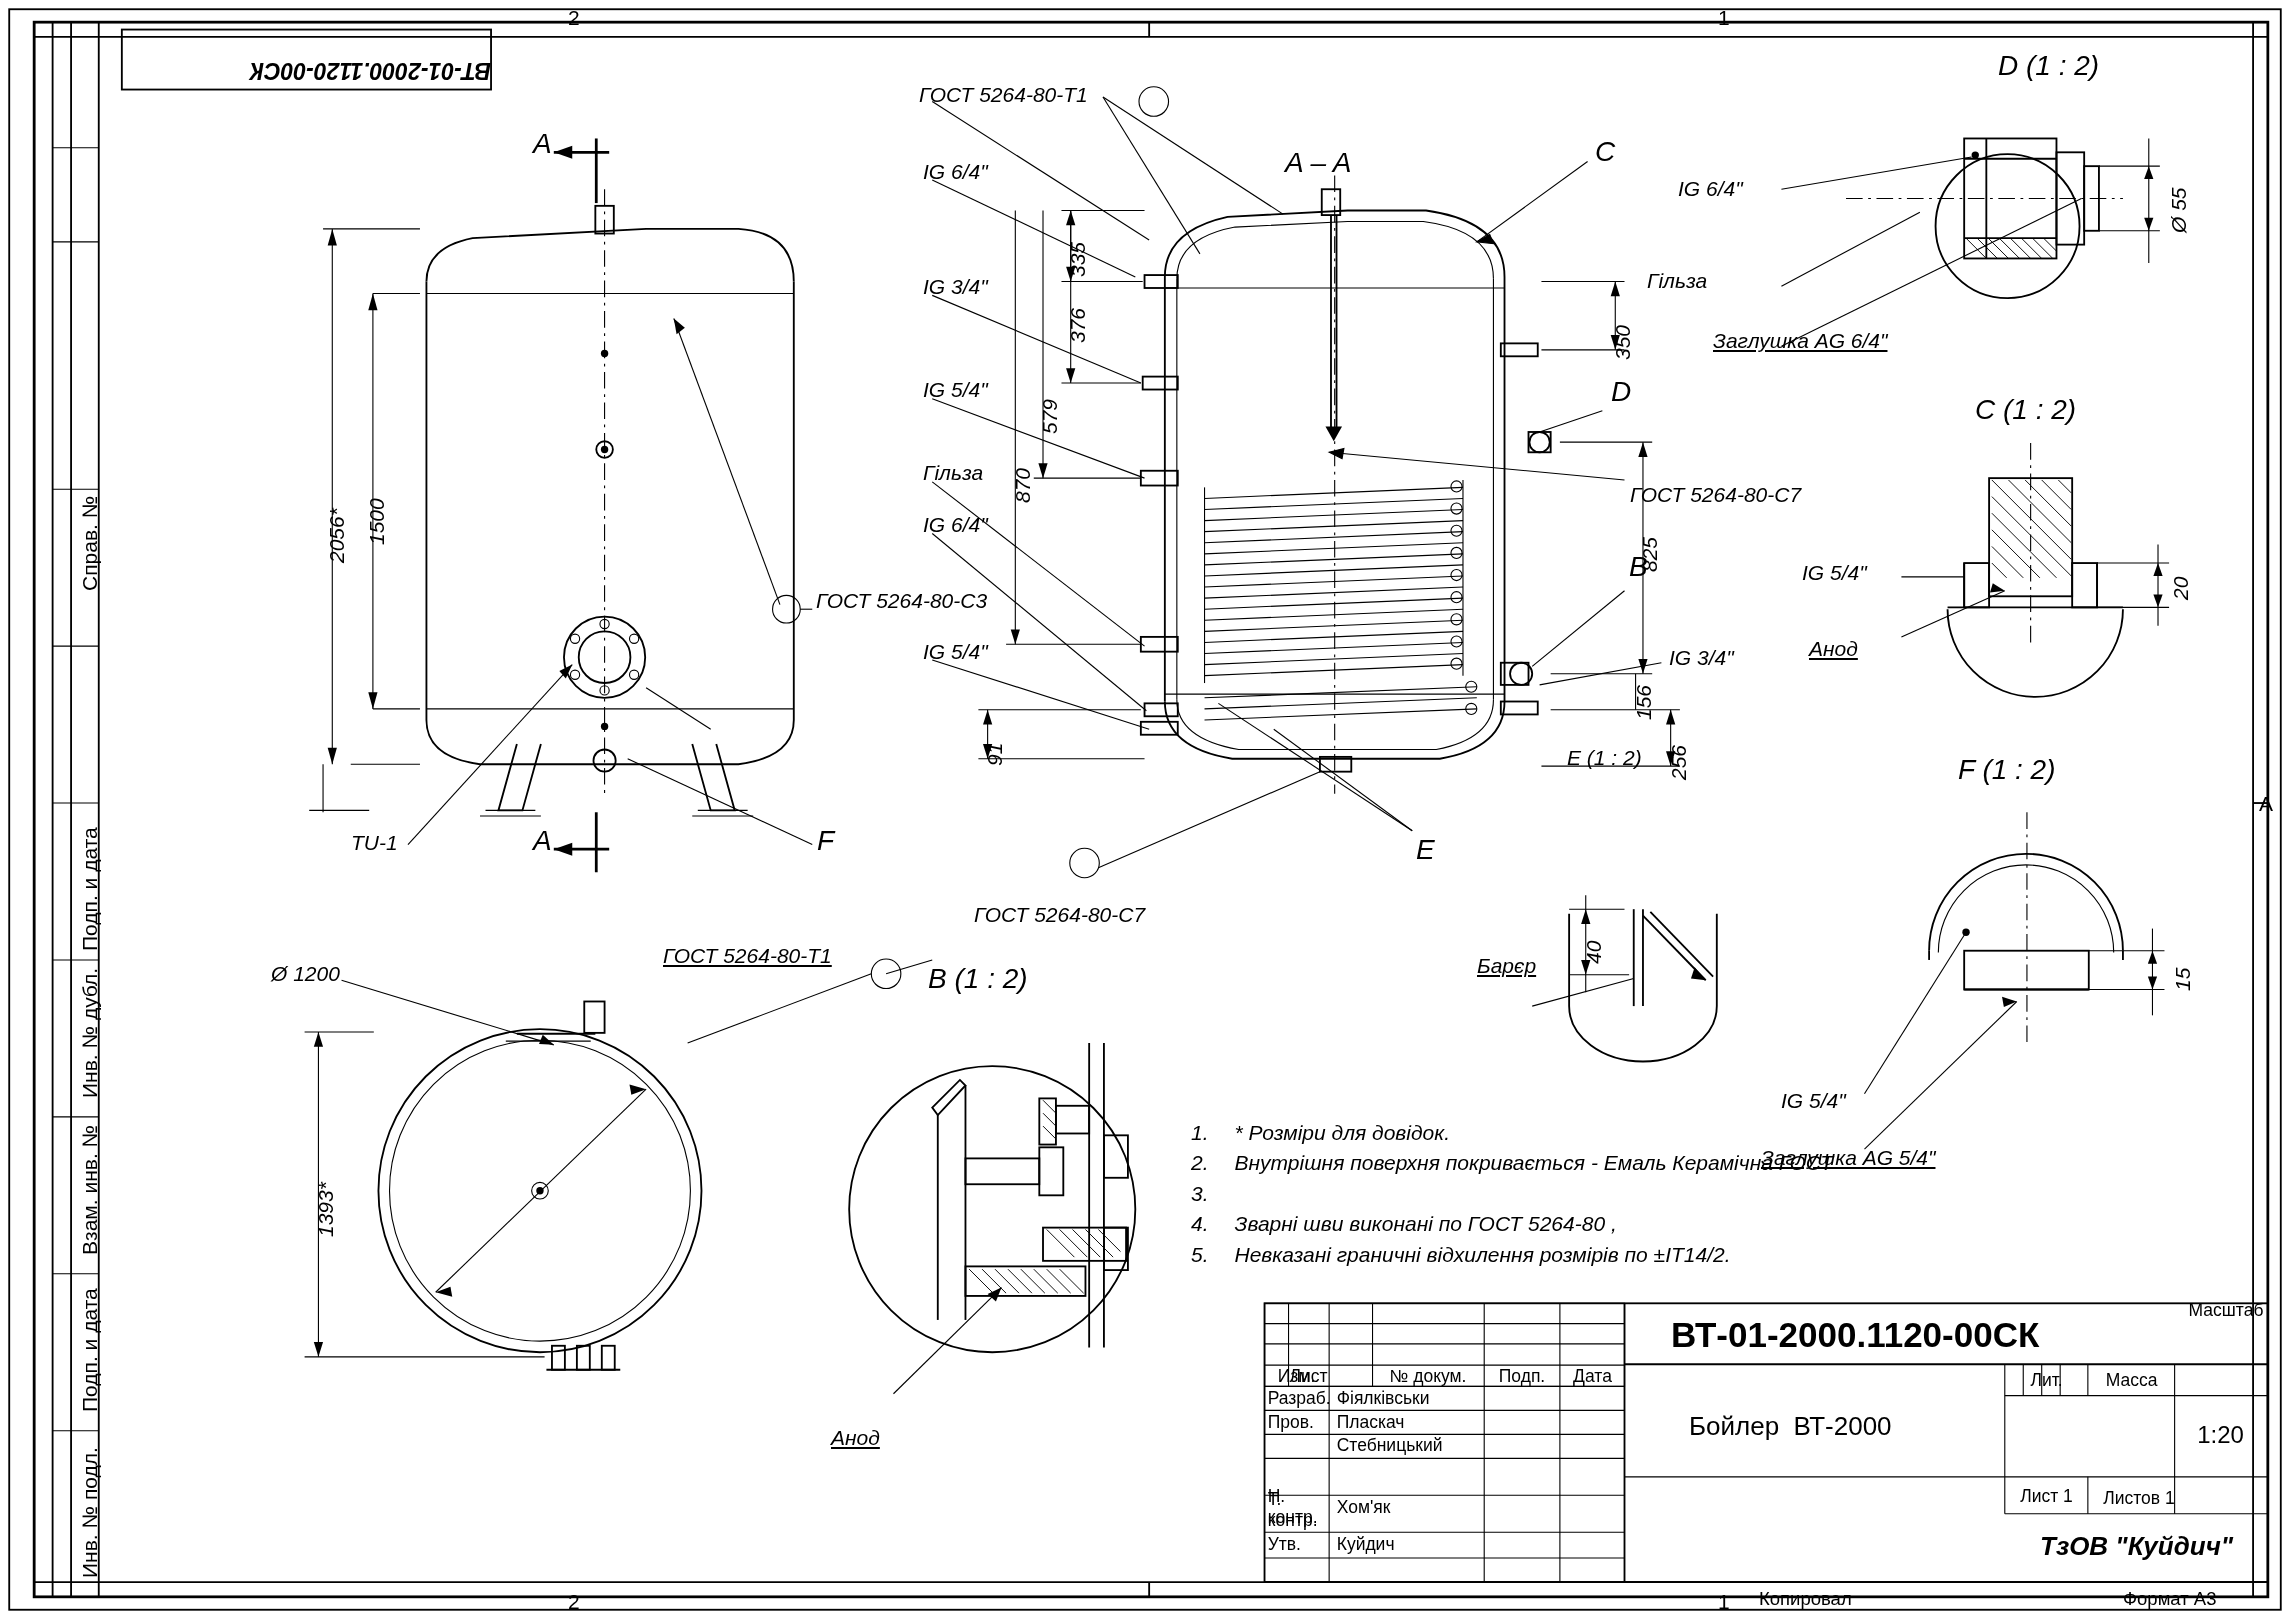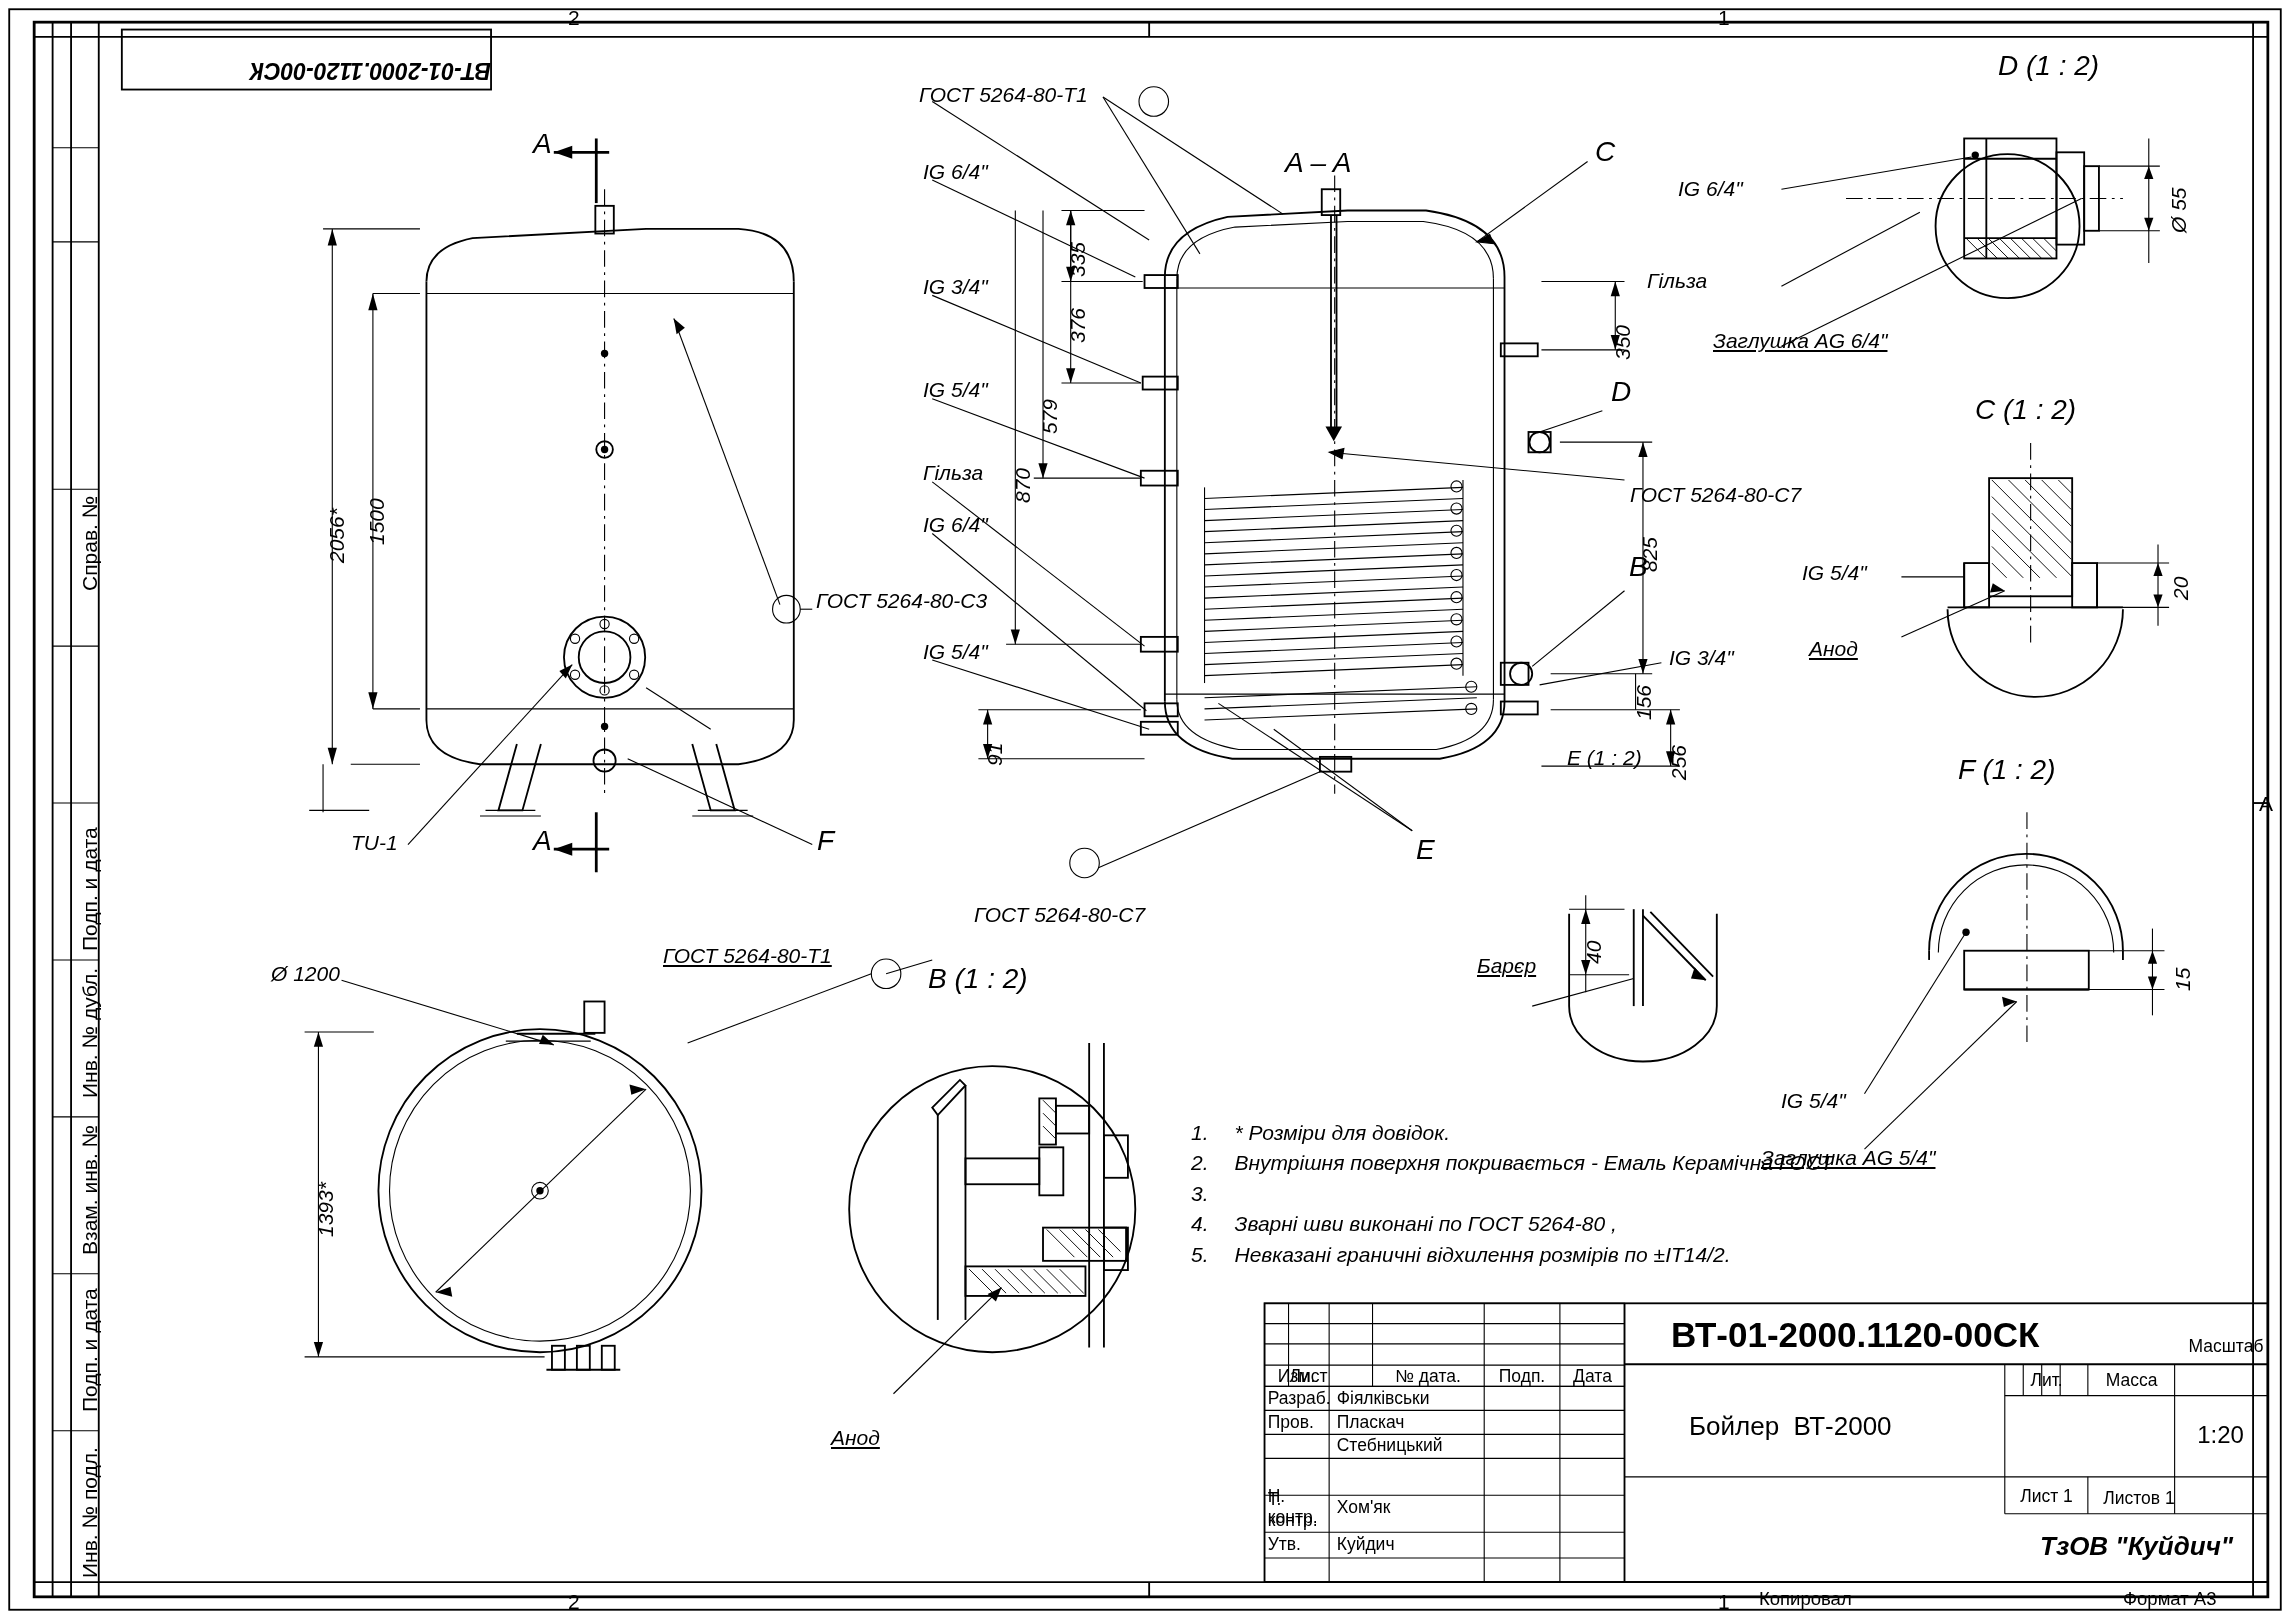--- a/index.html
+++ b/index.html
@@ -602,38 +602,38 @@
 
     <line class="stroke" x1="1370" y1="1714" x2="2457" y2="1714"></line>
   </svg>
 
   <div class="t b" style="left:1671px;top:1316px;font-size:35px;">ВТ-01-2000.1120-00СК</div>
   <div class="t" style="left:1689px;top:1412px;font-size:26px;">Бойлер  ВТ-2000</div>
   <div class="t it b" style="left:2040px;top:1532px;font-size:26px;">ТзОВ "Куйдич"</div>
 
   <div class="cell cellc" style="left:1264px;top:1365px;width:65px;height:22px;border:none;">Изм.</div>
   <div class="cell cellc" style="left:1288px;top:1365px;width:41px;height:22px;border:none;">Лист</div>
-  <div class="cell cellc" style="left:1372px;top:1365px;width:112px;height:22px;border:none;">№ дата.</div>
+  <div class="cell cellc" style="left:1372px;top:1365px;width:112px;height:22px;border:none;">№ докум.</div>
   <div class="cell cellc" style="left:1484px;top:1365px;width:76px;height:22px;border:none;">Подп.</div>
   <div class="cell cellc" style="left:1560px;top:1365px;width:65px;height:22px;border:none;">Дата</div>
 
   <div class="cell" style="left:1264px;top:1386px;width:65px;height:24px;border:none;">Разраб.</div>
   <div class="cell" style="left:1333px;top:1386px;width:151px;height:24px;border:none;">Фіялківськи</div>
   <div class="cell" style="left:1264px;top:1410px;width:65px;height:24px;border:none;">Пров.</div>
   <div class="cell" style="left:1333px;top:1410px;width:151px;height:24px;border:none;">Пласкач</div>
   <div class="cell" style="left:1264px;top:1498px;width:65px;height:24px;border:none;">Т. контр.</div>
   <div class="cell" style="left:1333px;top:1434px;width:151px;height:23px;border:none;">Стебницький</div>
   <div class="cell" style="left:1264px;top:1495px;width:65px;height:24px;border:none;">Н. контр.</div>
   <div class="cell" style="left:1333px;top:1495px;width:151px;height:24px;border:none;">Хом'як</div>
   <div class="cell" style="left:1264px;top:1532px;width:56px;height:24px;border:none;">Утв.</div>
   <div class="cell" style="left:1333px;top:1532px;width:151px;height:24px;border:none;">Куйдич</div>
 
   <div class="cell cellc" style="left:2005px;top:1366px;width:83px;height:28px;border:none;">Лит.</div>
   <div class="cell cellc" style="left:2088px;top:1366px;width:87px;height:28px;border:none;">Масса</div>
-  <div class="cell cellc" style="left:2174px;top:1332px;width:104px;height:28px;border:none;">Масштаб</div>
+  <div class="cell cellc" style="left:2174px;top:1296px;width:104px;height:28px;border:none;">Масштаб</div>
   <div class="cell cellc" style="left:2174px;top:1421px;width:93px;height:28px;border:none;font-size:24px;">1:20</div>
   <div class="cell cellc" style="left:2005px;top:1482px;width:83px;height:28px;border:none;">Лист 1</div>
   <div class="cell cellc" style="left:2088px;top:1484px;width:102px;height:28px;border:none;">Листов 1</div>
 
   <div class="t" style="left:1759px;top:1589px;font-size:18.5px;">Копировал</div>
   <div class="t" style="left:2123px;top:1589px;font-size:18.5px;">Формат А3</div>
 
 </div>
 
 

